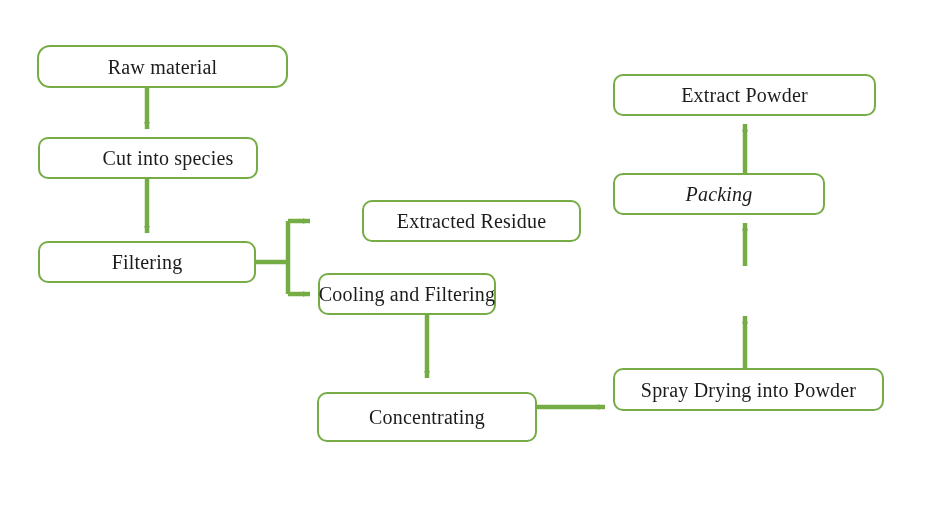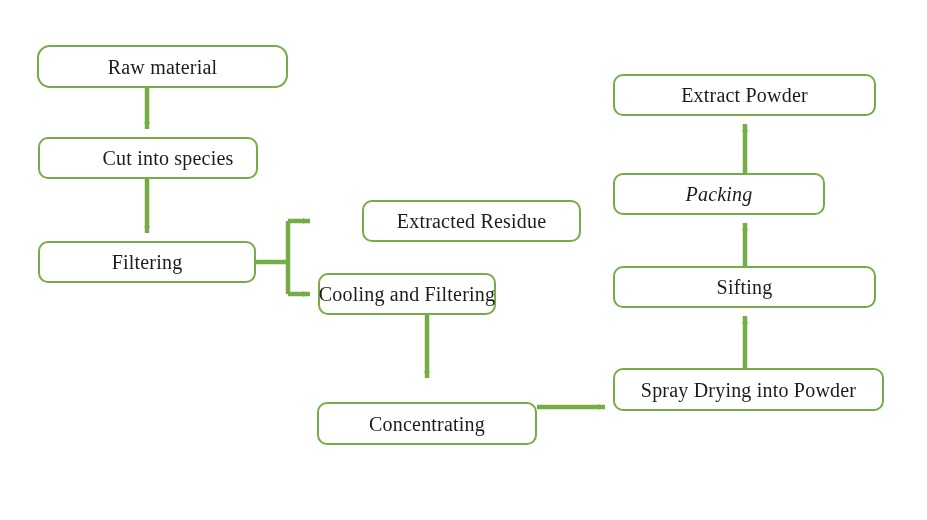--- a/index.html
+++ b/index.html
@@ -79,23 +79,22 @@
   <div class="node" style="left:37px; top:45px; width:251px; height:43px;border-radius:13px;">Raw material</div>
 
   <div class="node" style="left:38px; top:137px; width:220px; height:42px;padding-left:40px;">Cut into species</div>
 
   <div class="node" style="left:38px; top:241px; width:218px; height:42px;">Filtering</div>
 
   <div class="node" style="left:318px; top:200px; width:219px; height:42px;margin-left:44px;">Extracted Residue</div>
 
   <div class="node" style="left:318px; top:273px; width:178px; height:42px;">Cooling and Filtering</div>
 
-  <div class="node" style="left:317px; top:402px; width:220px; height:43px;">Concentrating</div>
+  <div class="node" style="left:317px; top:392px; width:220px; height:50px;">Concentrating</div>
 
   <div class="node" style="left:613px; top:368px; width:271px; height:43px;">Spray Drying into Powder</div>
 
-  <div class="node" style="left:613px; top:266px; width:263px; height:42px;">Sifting</div>
 
   <div class="node" style="left:613px; top:173px; width:212px; height:42px;font-style:italic;">Packing</div>
 
   <div class="node" style="left:613px; top:74px; width:263px; height:42px;">Extract Powder</div>
 
 </div>
 
 </body></html>

